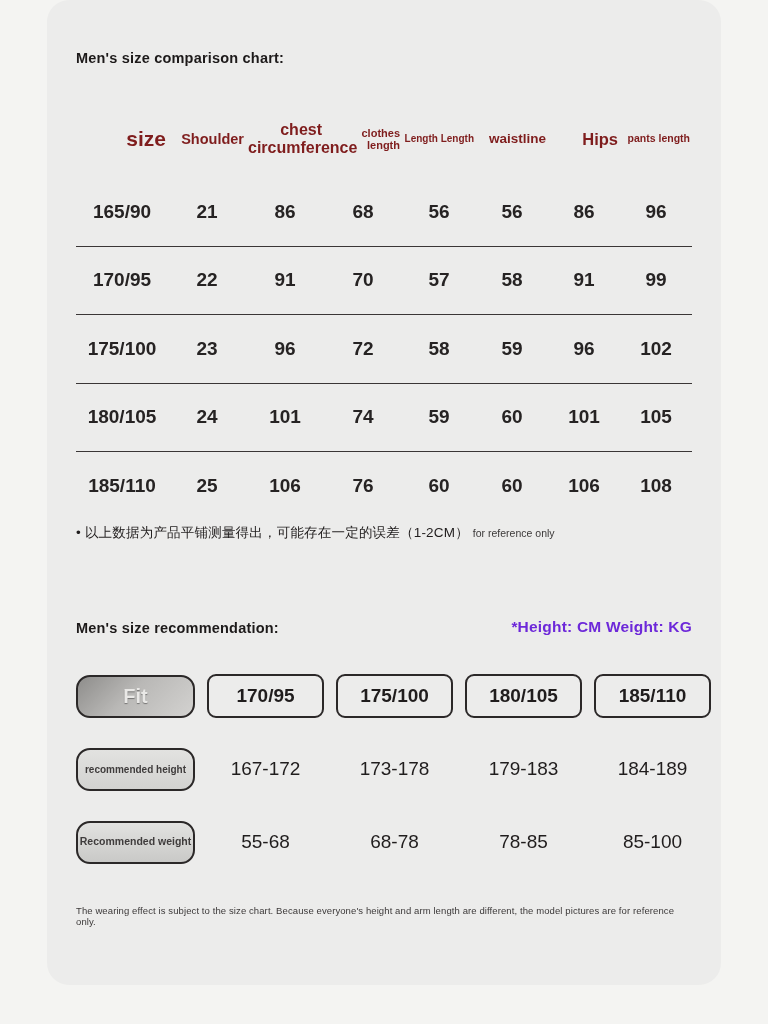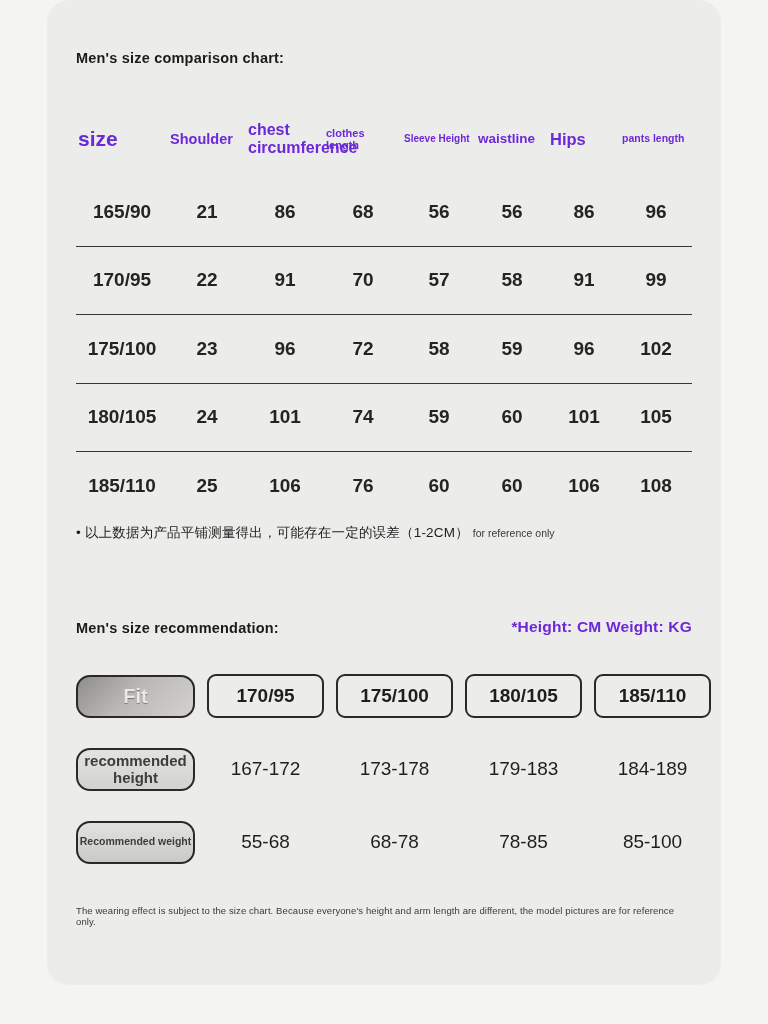--- a/index.html
+++ b/index.html
@@ -69,23 +69,23 @@
     left: 0;
     width: 616px;
     height: 76px;
     border: 2px solid #2b2828;
     border-radius: 12px;
     box-sizing: border-box;
     pointer-events: none;
   }
   table.size-table th {
     font-weight: bold;
-    text-align: left;
+    text-align: right;
     vertical-align: middle;
-    color: #6d28d9;
+    color: #7f1d1d;
     padding: 0 2px;
     line-height: 1.12;
   }
   th.h-size      { font-size: 21px; }
   th.h-shoulder  { font-size: 14.5px; }
   th.h-chest     { font-size: 16px; }
   th.h-clothes   { font-size: 11px; }
   th.h-sleeve    { font-size: 10px; }
   th.h-waist     { font-size: 13.5px; }
   th.h-hips      { font-size: 16.5px; }
@@ -176,21 +176,21 @@
     position: relative;
     overflow: hidden;
   }
   .label-cell.fit {
     background: linear-gradient(135deg, #8e8d8b 0%, #b9b8b6 45%, #d3d2d0 100%);
     font-size: 20px;
     color: #e9e8e6;
     text-shadow: 0 1px 1px rgba(60,60,60,.55);
   }
   .label-cell.rec-height {
-    font-size: 15px;
+    font-size: 10px;
     background: linear-gradient(180deg, #e2e2e0 0%, #d2d2d0 100%);
   }
   .label-cell.rec-weight {
     font-size: 10.5px;
     background: linear-gradient(180deg, #e2e2e0 0%, #c9c9c7 100%);
     line-height: 1.25;
     text-align: right;
   }
 
   .box-cell {
@@ -256,21 +256,21 @@
             <col class="w-waist">
             <col class="w-hips">
             <col class="w-pants">
         </colgroup>
         <thead>
           <tr>
             <th class="h-size">size</th>
             <th class="h-shoulder">Shoulder</th>
             <th class="h-chest">chest circumference</th>
             <th class="h-clothes">clothes length</th>
-            <th class="h-sleeve">Sleeve Height</th>
+            <th class="h-sleeve">Length Length</th>
             <th class="h-waist">waistline</th>
             <th class="h-hips">Hips</th>
             <th class="h-pants">pants length</th>
           </tr>
         </thead>
         <tbody>
           <tr>
             <td class="c-size">165/90</td>
             <td>21</td>
             <td>86</td>

